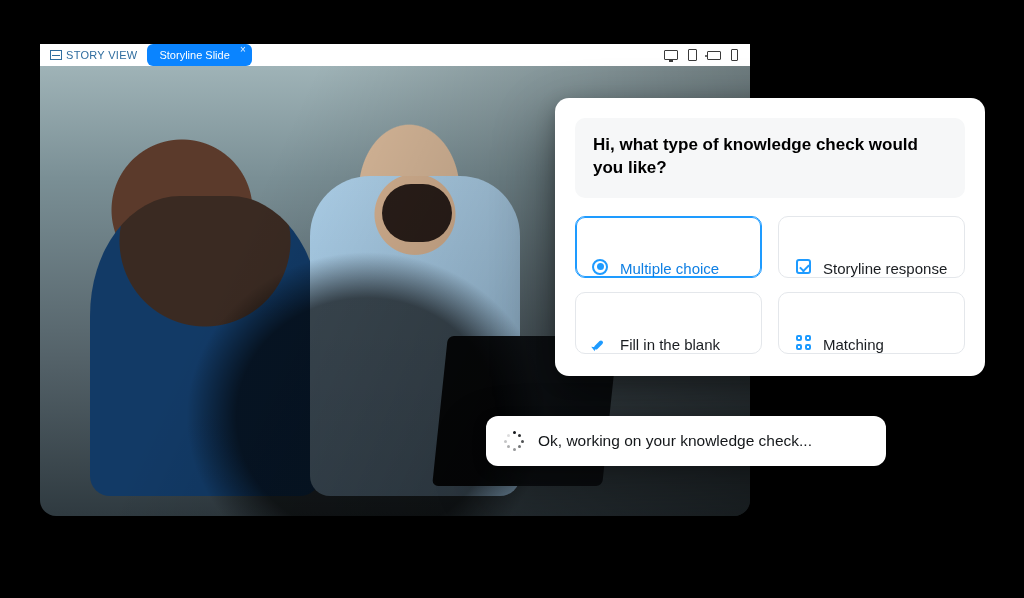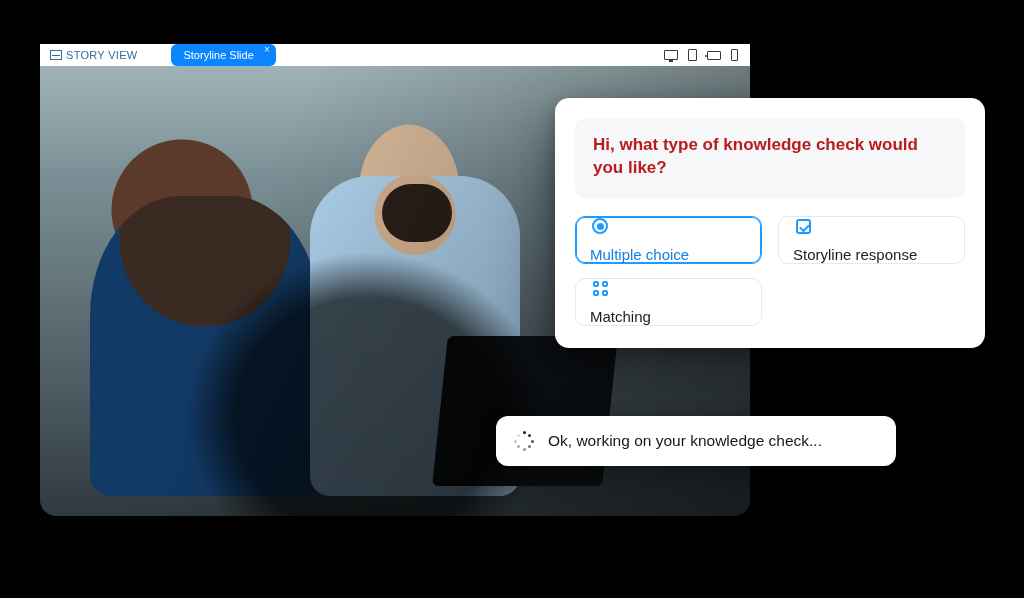--- a/index.html
+++ b/index.html
@@ -11,21 +11,20 @@
     position: absolute;
     top: 44px;
     left: 40px;
     width: 710px;
     height: 22px;
     background: #ffffff;
     display: flex;
     align-items: stretch;
     font-size: 11px;
     color: #2a6fb5;
-    gap: 24px;
   }
   .storyview-tab {
     display: flex;
     align-items: center;
     gap: 4px;
     padding: 0 10px;
     color: #2f6d9f;
     font-weight: 500;
     letter-spacing: .3px;
   }
@@ -129,44 +128,43 @@
     width: 430px;
     background: #ffffff;
     border-radius: 14px;
     box-shadow: 0 26px 60px rgba(0,0,0,.45), 0 6px 18px rgba(0,0,0,.25);
     padding: 20px 20px 22px 20px;
   }
   .kc-prompt {
     background: #f6f7f8;
     border-radius: 10px;
     padding: 16px 18px 18px 18px;
-    color: #b91c1c;
+    color: #000000;
     font-size: 17px;
     font-weight: 700;
     line-height: 1.35;
   }
   .kc-options {
     margin-top: 18px;
     display: grid;
     grid-template-columns: 1fr 1fr;
     gap: 14px 16px;
   }
   .kc-opt {
-    height: 48px;
+    height: 62px;
     border: 1px solid #e4e7eb;
     border-radius: 10px;
     display: flex;
-    align-items: flex-start;
+    align-items: flex-end;
     gap: 10px;
     padding: 0 14px;
     font-size: 15px;
     color: #1a1d21;
     background: #fff;
     cursor: pointer;
-    flex-direction: column;
   }
   .kc-opt.selected {
     border-color: #1e9bff;
     color: #0f7fe3;
     box-shadow: inset 0 0 0 1px #1e9bff;
   }
   .opt-icon { width: 20px; height: 20px; display:inline-flex; align-items:center; justify-content:center; }
   
   .ic-radio {
     width: 16px; height: 16px; border: 2px solid #1e9bff; border-radius: 50%; display:flex;align-items:center;justify-content:center;
@@ -193,21 +191,21 @@
   
   .ic-grid {
     width:15px;height:15px;display:grid;grid-template-columns:1fr 1fr;grid-template-rows:1fr 1fr;gap:3px;
   }
   .ic-grid span{background:transparent;border:2px solid #1e9bff;border-radius:2px;}
 
   
   .working-pill {
     position: absolute;
     top: 416px;
-    left: 496px;
+    left: 486px;
     width: 400px;
     height: 50px;
     background: #ffffff;
     border-radius: 12px;
     box-shadow: 0 22px 50px rgba(0,0,0,.45), 0 4px 14px rgba(0,0,0,.22);
     display: flex;
     align-items: center;
     gap: 14px;
     padding: 0 18px;
     color: #14171a;
@@ -269,20 +267,26 @@
         <span>Multiple choice</span>
       </div>
 
       <div class="kc-opt">
         <span class="opt-icon">
             <span class="ic-check"></span>
           </span>
         <span>Storyline response</span>
       </div>
 
+      <div class="kc-opt">
+        <span class="opt-icon">
+            <span class="ic-pencil"></span>
+          </span>
+        <span>Fill in the blank</span>
+      </div>
 
       <div class="kc-opt">
         <span class="opt-icon">
           <span class="ic-grid">
               <span></span>
               <span></span>
               <span></span>
               <span></span>
             </span>
         </span>

